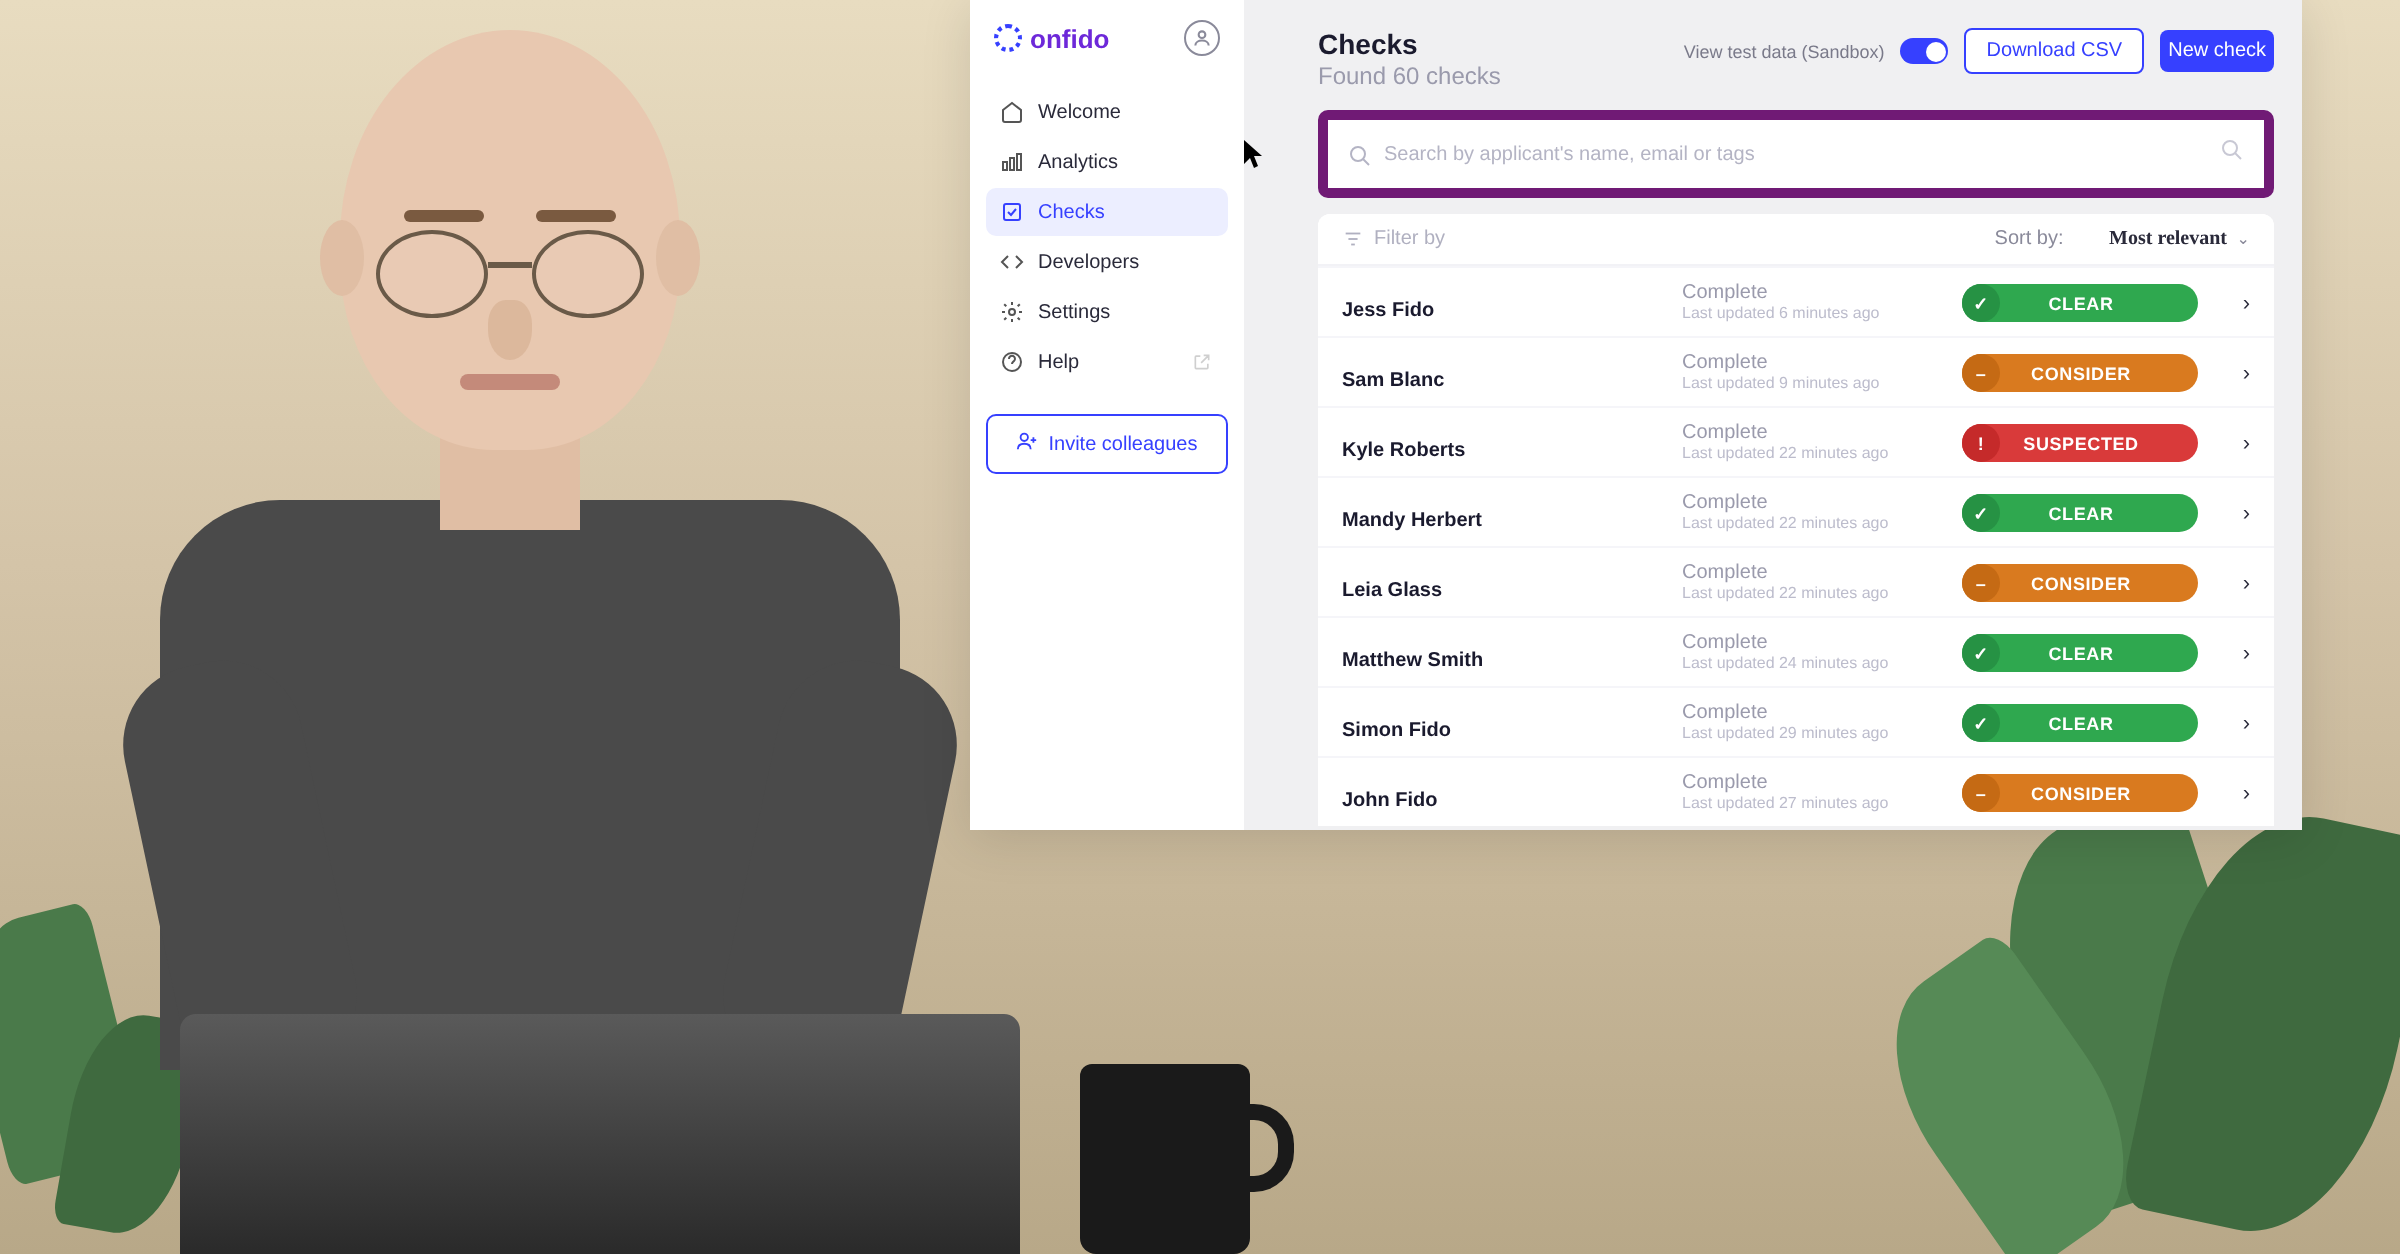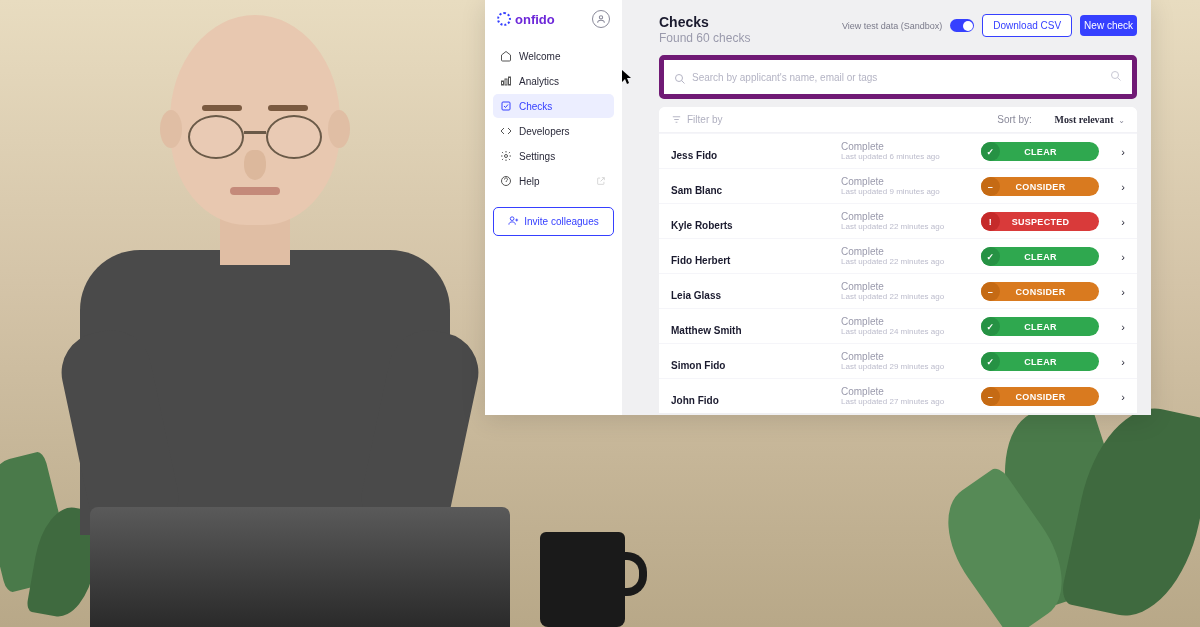--- a/index.html
+++ b/index.html
@@ -312,21 +312,21 @@
             </div>
             <div class="pg">
               <div class="pill suspected">
                 <span class="pi">!</span>
                 <span class="pt">SUSPECTED</span>
               </div>
               <span class="chev">›</span>
             </div>
           </div>
           <div class="row">
-            <div class="nm">Fido Herbert</div>
+            <div class="nm">Mandy Herbert</div>
             <div class="st">
               <div class="s1">Complete</div>
               <div class="s2">Last updated 22 minutes ago</div>
             </div>
             <div class="pg">
               <div class="pill clear">
                 <span class="pi">✓</span>
                 <span class="pt">CLEAR</span>
               </div>
               <span class="chev">›</span>

